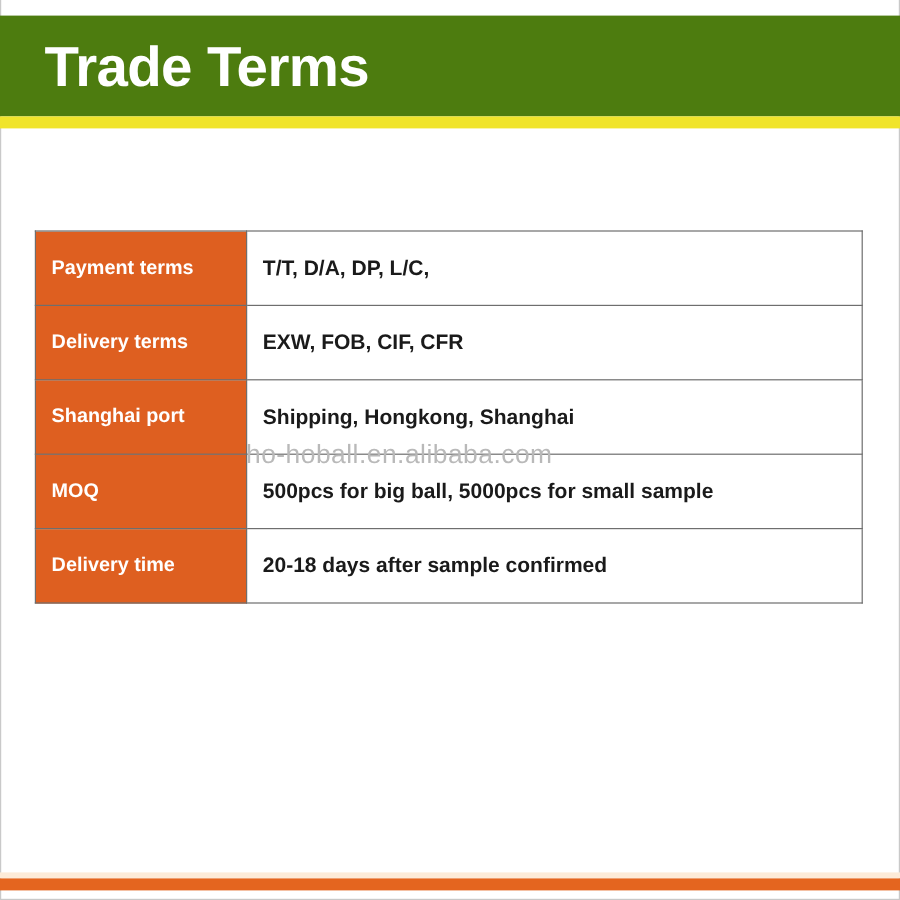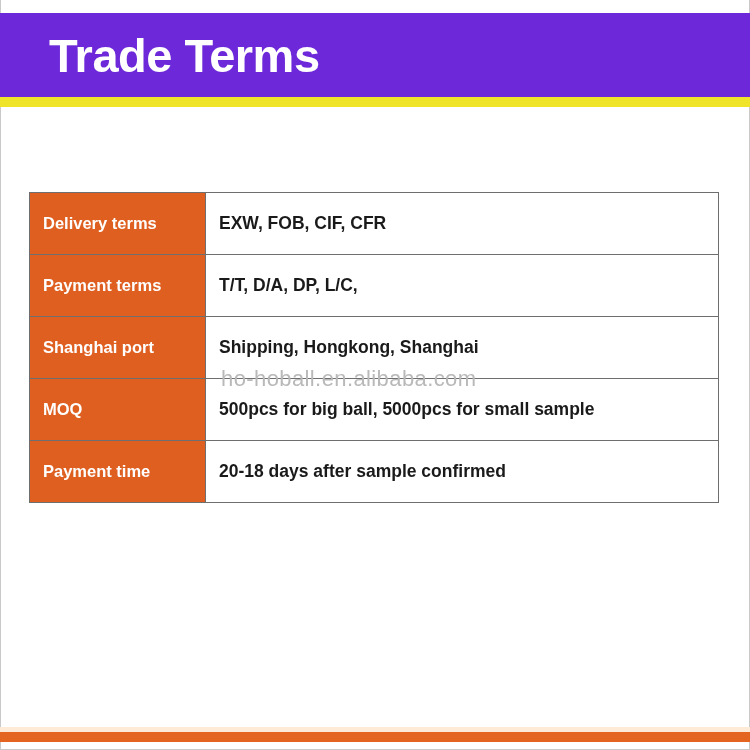--- a/index.html
+++ b/index.html
@@ -25,24 +25,23 @@
     border-bottom: 1px solid #c9c9c9;
   }
 
   
   .header-band {
     position: absolute;
     left: -1px;
     right: -1px;
     top: 13px;
     height: 84px;
-    background: #6d28d9;
+    background: #4d7c0f;
     display: flex;
     align-items: center;
-    padding-left: 12px;
   }
   .header-title {
     color: #ffffff;
     font-size: 47px;
     font-weight: bold;
     letter-spacing: -0.5px;
     margin-left: 37px;
     line-height: 1;
     white-space: nowrap;
   }
@@ -86,21 +85,21 @@
     color: #1a1a1a;
     font-size: 17.5px;
     font-weight: bold;
     padding-left: 13px;
     white-space: nowrap;
   }
 
   
   .watermark {
     position: absolute;
-    left: 220px;
+    left: 204px;
     top: 366px;
     font-size: 22px;
     font-weight: 400;
     color: #b9b9b9;
     letter-spacing: 0.4px;
     white-space: nowrap;
     pointer-events: none;
     user-select: none;
   }
 
@@ -128,37 +127,37 @@
 <div class="page">
 
   <div class="header-band">
     <div class="header-title">Trade Terms</div>
   </div>
   <div class="header-underline"></div>
 
   <table class="terms-table">
     <tbody>
       <tr>
+        <td class="term-label">Payment terms</td>
+        <td class="term-value">T/T, D/A, DP, L/C,</td>
+      </tr>
+      <tr>
         <td class="term-label">Delivery terms</td>
         <td class="term-value">EXW, FOB, CIF, CFR</td>
-      </tr>
-      <tr>
-        <td class="term-label">Payment terms</td>
-        <td class="term-value">T/T, D/A, DP, L/C,</td>
       </tr>
       <tr>
         <td class="term-label">Shanghai port</td>
         <td class="term-value">Shipping, Hongkong, Shanghai</td>
       </tr>
       <tr>
         <td class="term-label">MOQ</td>
         <td class="term-value">500pcs for big ball, 5000pcs for small sample</td>
       </tr>
       <tr>
-        <td class="term-label">Payment time</td>
+        <td class="term-label">Delivery time</td>
         <td class="term-value">20-18 days after sample confirmed</td>
       </tr>
     </tbody>
   </table>
 
   <div class="watermark">ho-hoball.en.alibaba.com</div>
 
   <div class="footer-cream"></div>
   <div class="footer-orange"></div>
 

